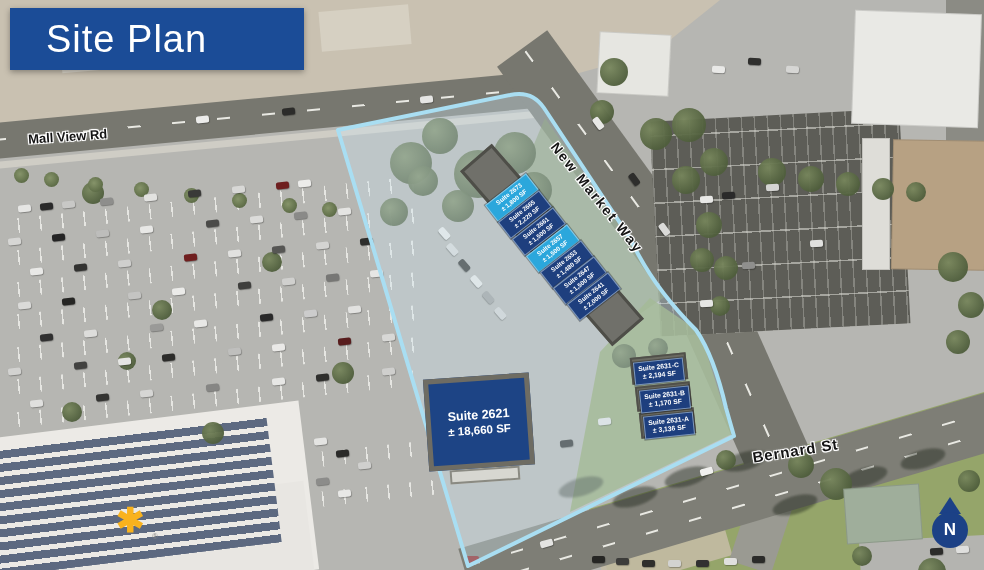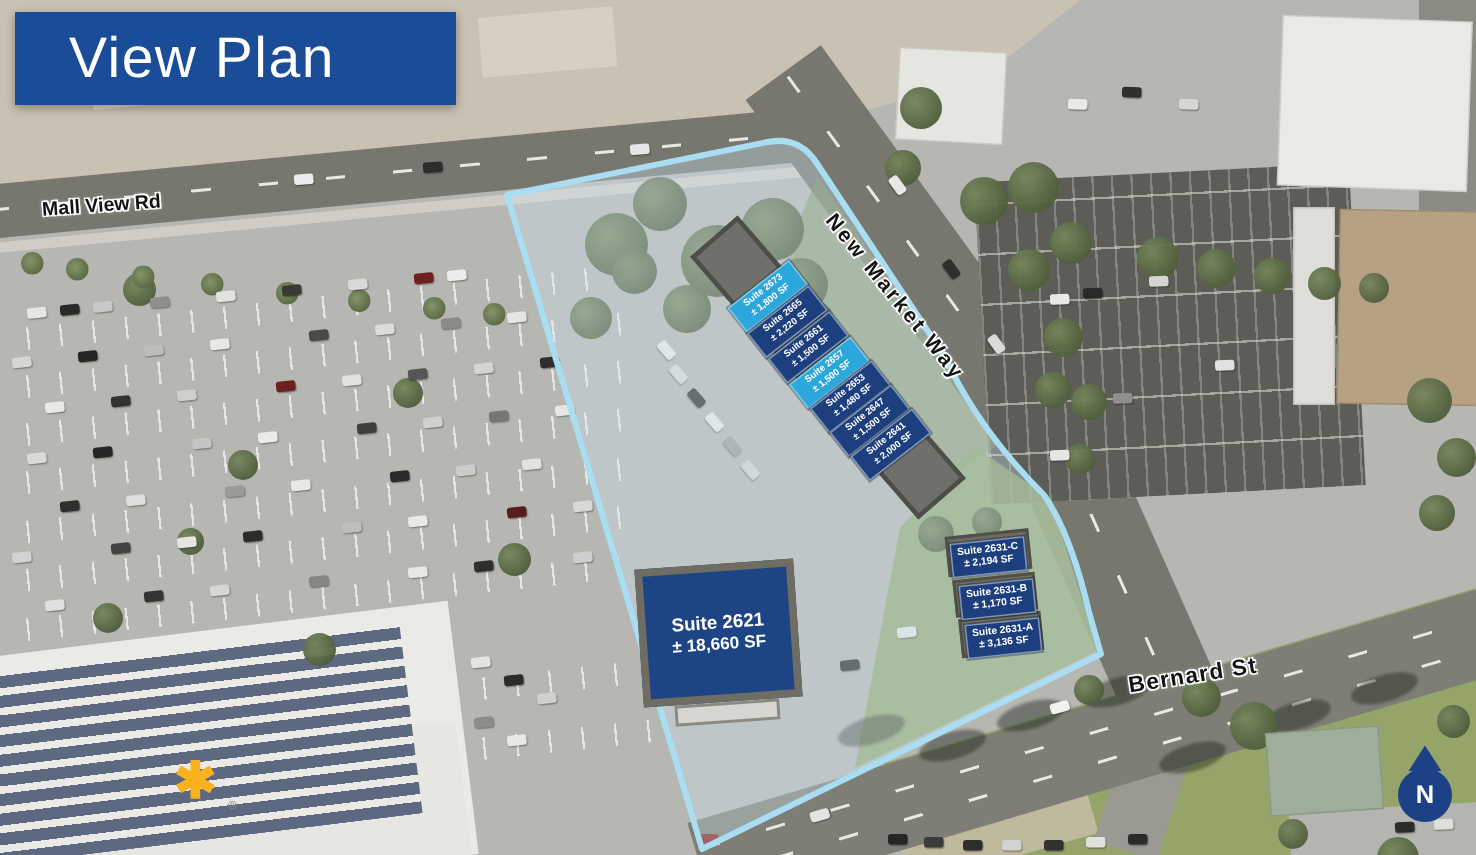--- a/index.html
+++ b/index.html
@@ -334,21 +334,21 @@
   <div class="plab" style="left:644px;top:414px;">
     <div>Suite 2631-A</div>
     <div>± 3,136 SF</div>
   </div>
 
   <div id="st-mall" class="street">Mall View Rd</div>
   <div id="st-nmw" class="street">New Market Way</div>
   <div id="st-bernard" class="street">Bernard St</div>
 
   <div id="banner" class="abs">
-    <div class="t">View Plan</div>
+    <div class="t">Site Plan</div>
   </div>
   <div id="wm-spark" class="abs">✱</div>
   <div id="wm-reg" class="abs">®</div>
   <div id="north-tri" class="abs"></div>
   <div id="north-circ" class="abs">
     <span>N</span>
   </div>
 </div>
 
 </body></html>

